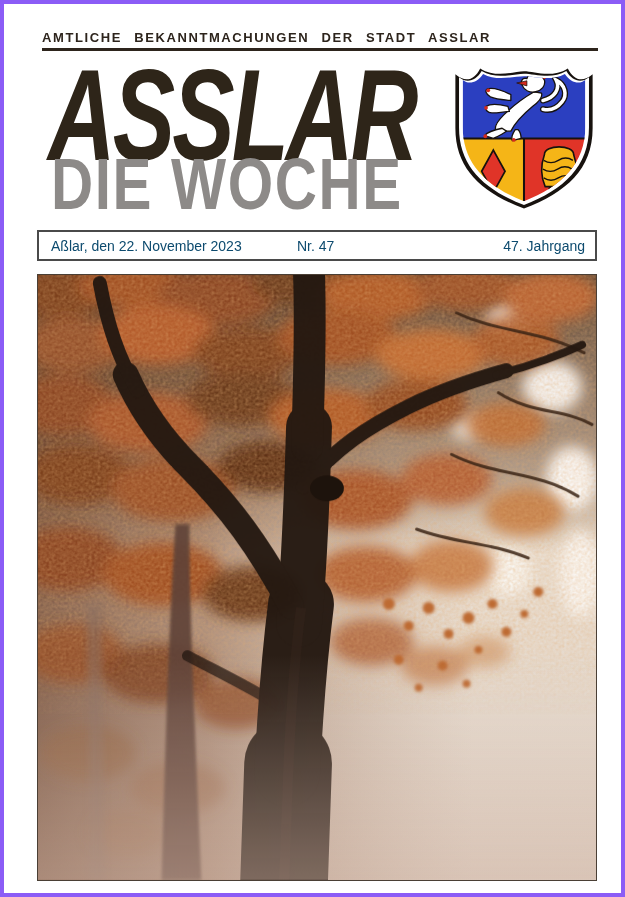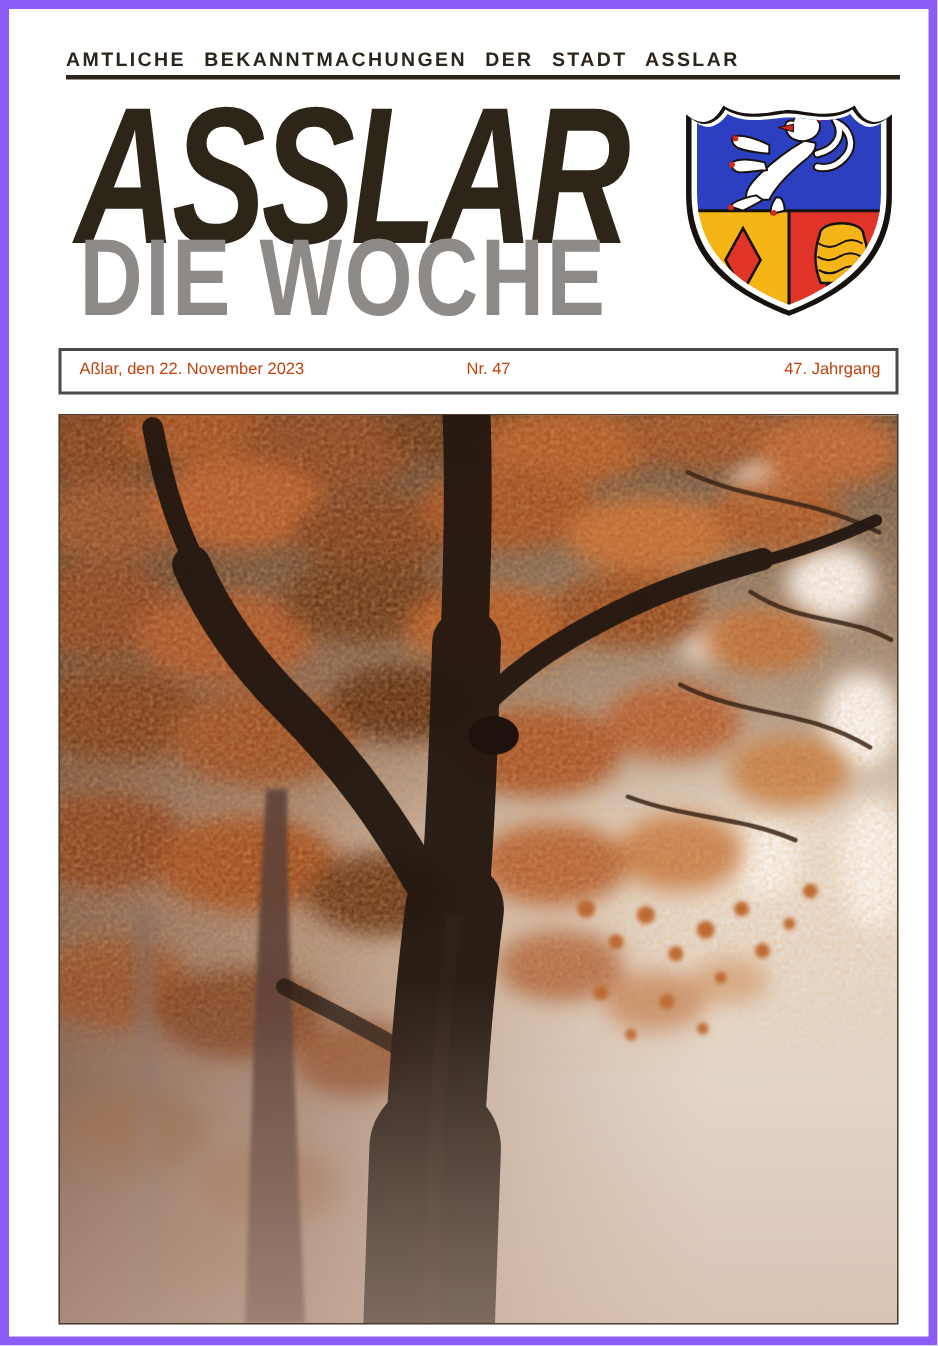--- a/index.html
+++ b/index.html
@@ -1,17 +1,17 @@
 <!DOCTYPE html>
 <html><head>
 <meta charset="utf-8">
 <style>
   * { margin:0; padding:0; box-sizing:border-box; }
   html,body { width:625px; height:897px; background:#ffffff; font-family:"Liberation Sans", sans-serif; }
-  .page { position:relative; width:625px; height:897px; background:#fff; border:6px solid #8b5cf6; overflow:hidden; }
+  .page { position:relative; width:625px; height:897px; background:#fff; border:4px solid #8b5cf6; overflow:hidden; }
 
   .kicker {
     position:absolute; left:38px; top:26px; width:556px;
     font-size:13px; font-weight:bold; letter-spacing:1.6px; word-spacing:7px;
     color:#2d241c; white-space:nowrap;
   }
   .kicker-rule { position:absolute; left:38px; top:44px; width:556px; height:3px; background:#2d241c; }
 
   .masthead-title {
     position:absolute; left:44px; top:46px;
@@ -24,23 +24,23 @@
     font-size:73px; line-height:1; font-weight:bold;
     letter-spacing:2px; color:#8d8a88;
     transform:scaleX(0.80); transform-origin:left top; white-space:nowrap;
   }
   .crest { position:absolute; left:447px; top:57px; width:146px; height:152px; }
 
   .datebox {
     position:absolute; left:33px; top:226px; width:560px; height:31px;
     border:2px solid #4a4a4a; background:#fff;
   }
-  .datebox span { position:absolute; top:6px; font-size:11px; color:#c2410c; white-space:nowrap; }
+  .datebox span { position:absolute; top:6px; font-size:14px; color:#0c4a6e; white-space:nowrap; }
   .d-left  { left:12px; }
-  .d-mid   { left:270px; }
+  .d-mid   { left:258px; }
   .d-right { right:10px;text-align:right; }
 
   .photo-frame {
     position:absolute; left:33px; top:270px; width:560px; height:607px;
     border:1px solid #4a3f35; background:#e9e0d6;
   }
   .photo-frame svg { display:block; width:558px; height:605px; }
 </style>
 </head>
 <body>

